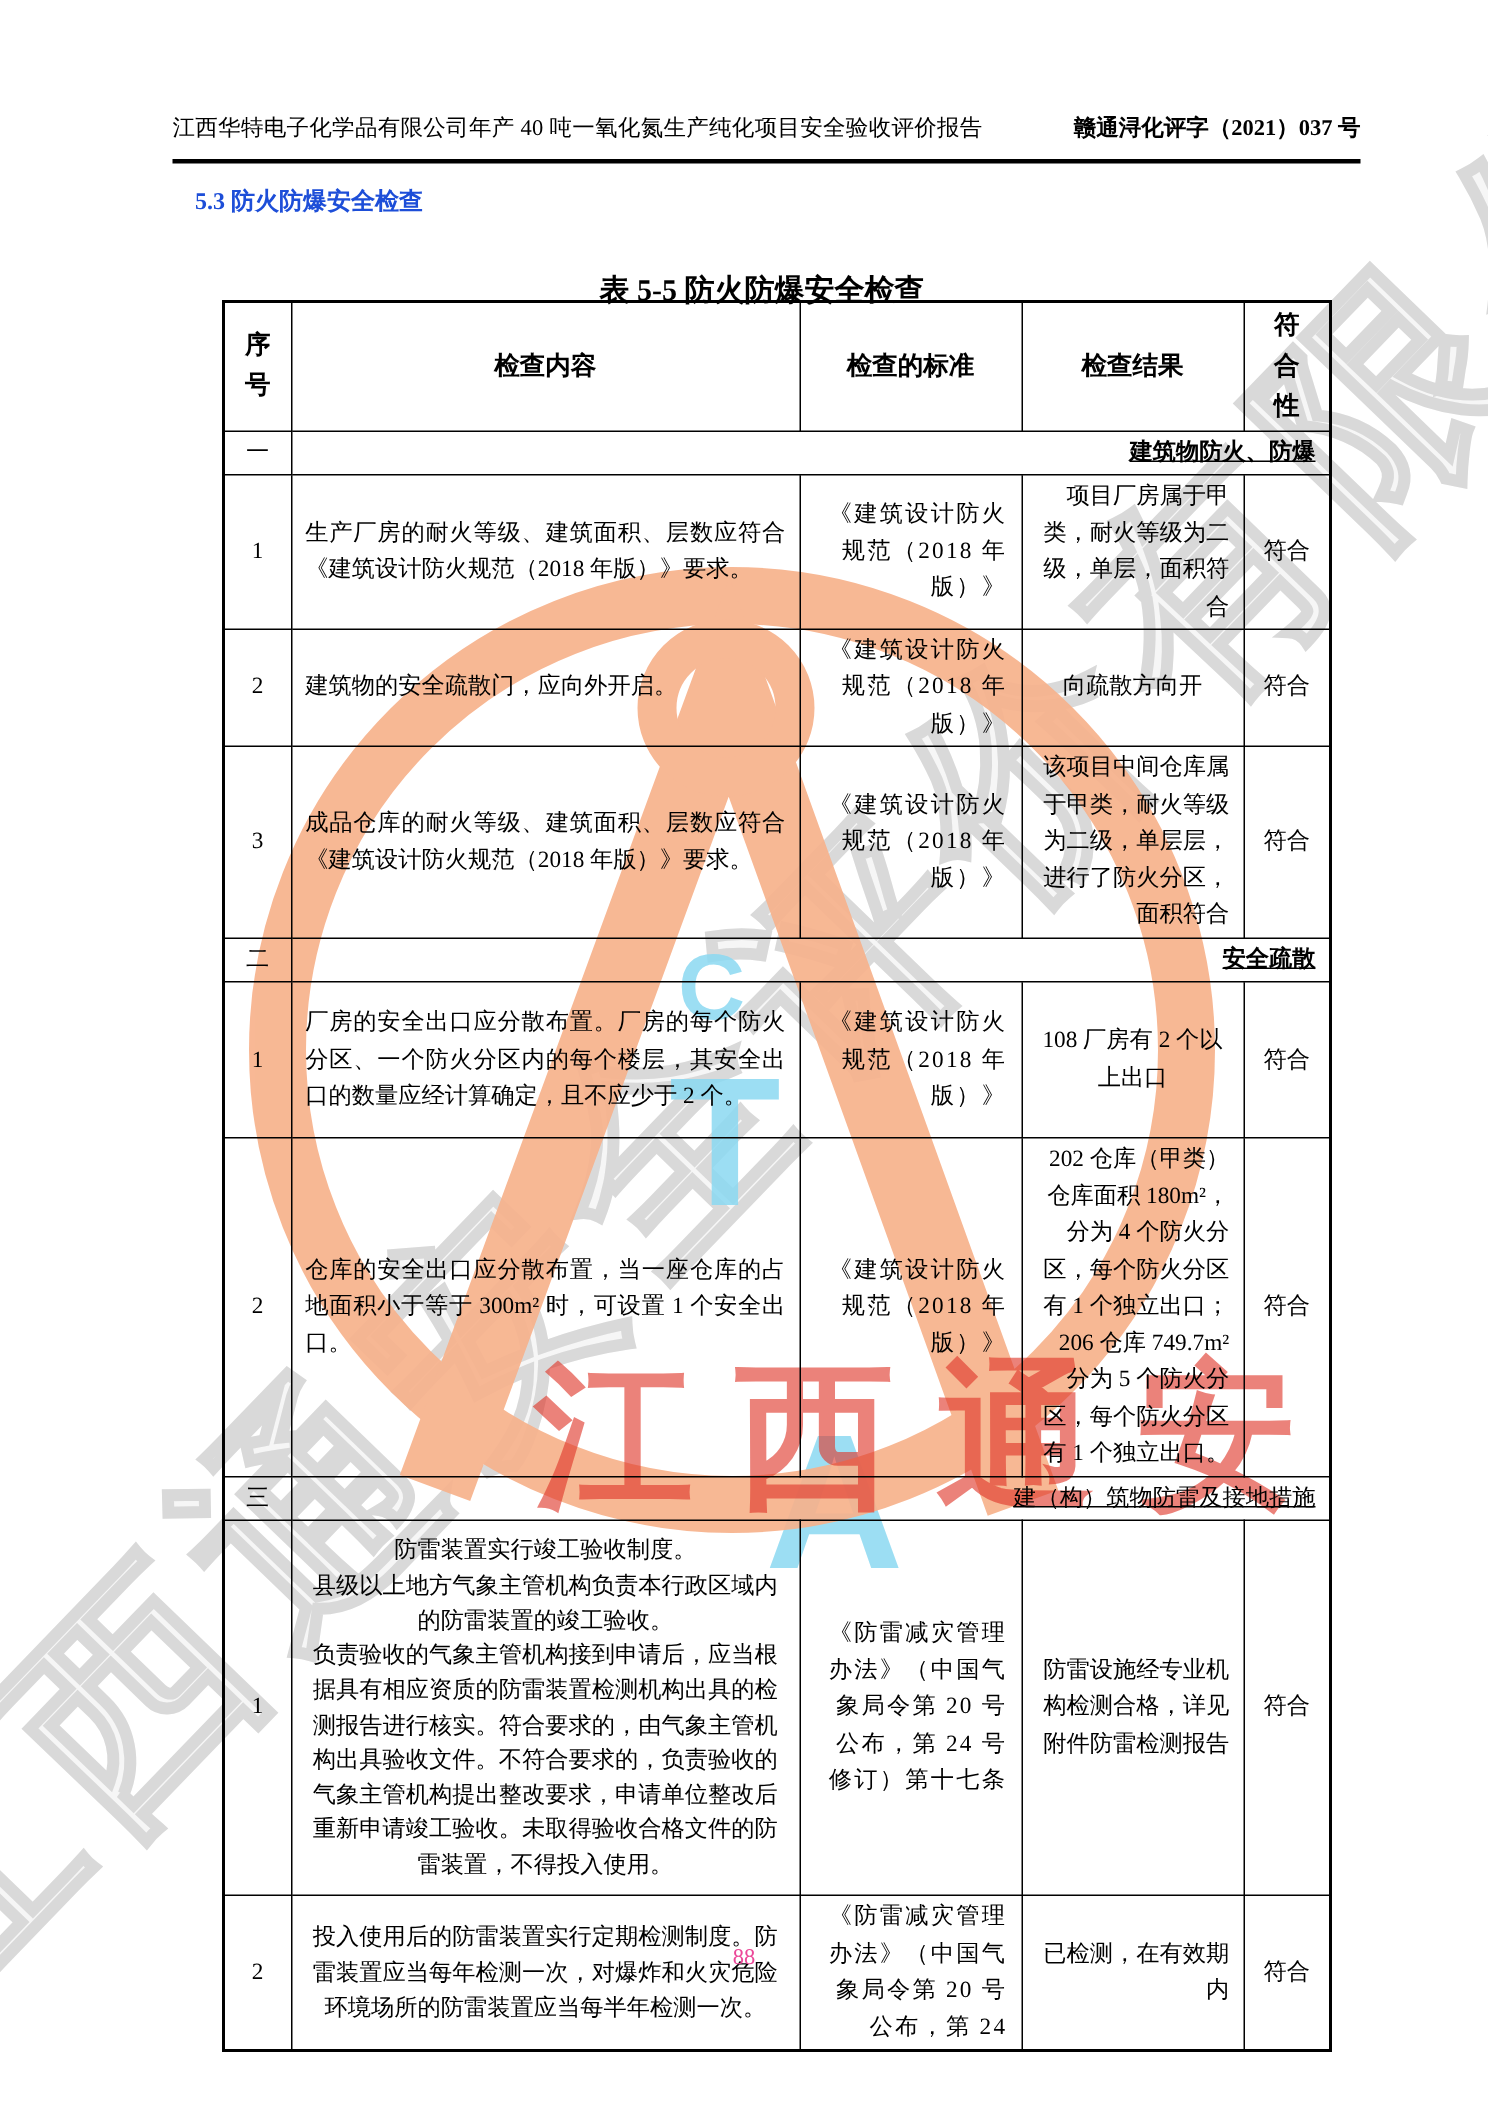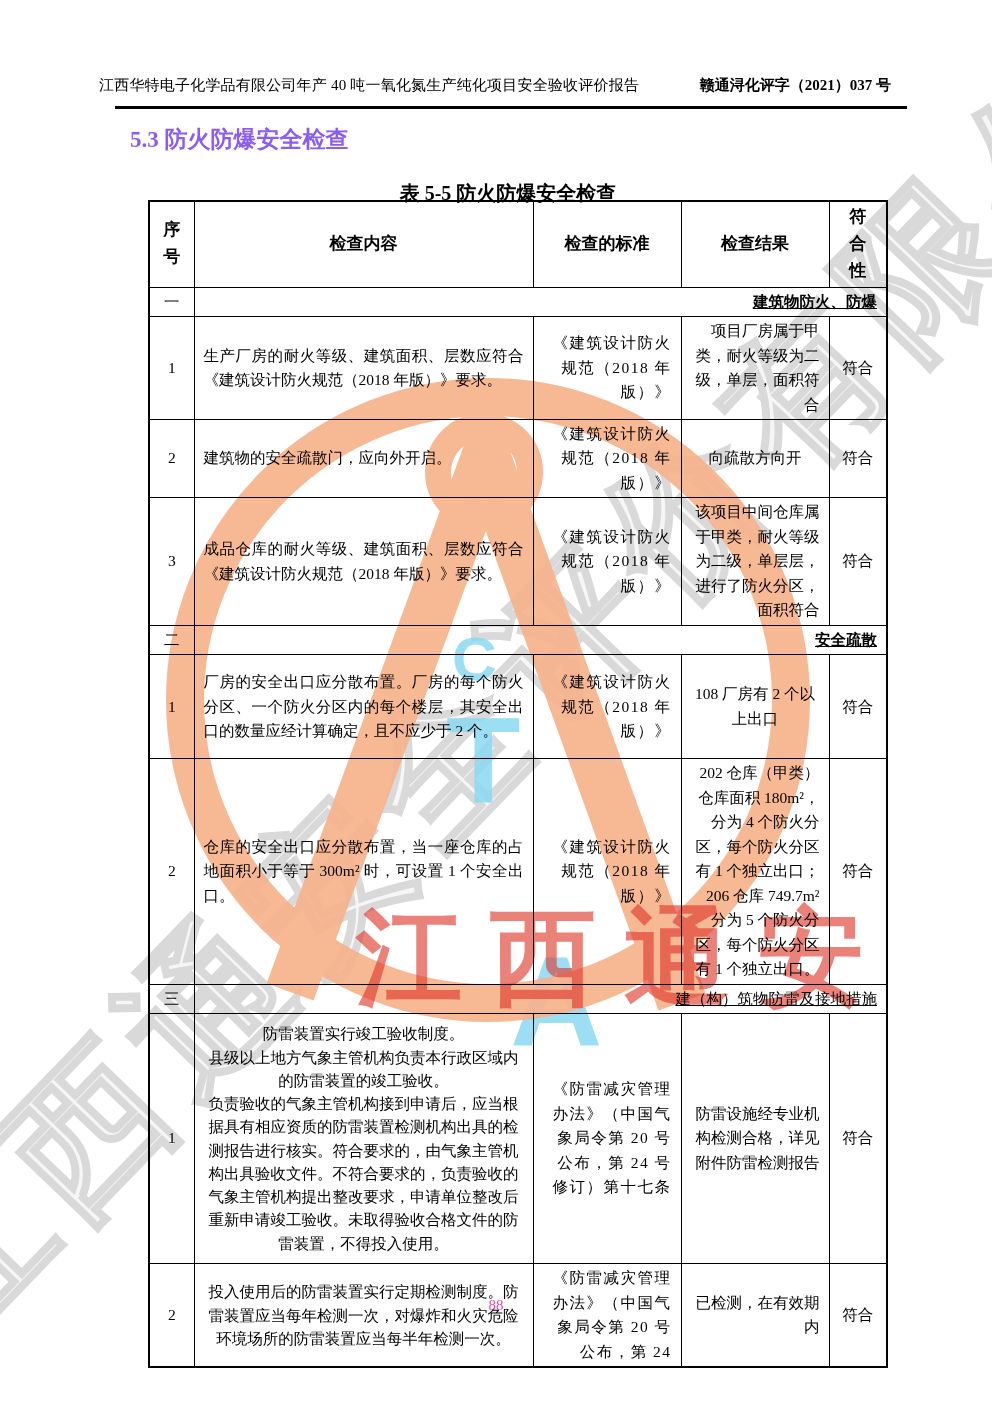--- a/index.html
+++ b/index.html
@@ -20,26 +20,26 @@
   .wm-c{left:452px;top:628px;font-size:62px;}
   .wm-t{left:446px;top:700px;font-size:122px;}
   .wm-a{left:510px;top:938px;font-size:128px;}
   .wm-red{
     position:absolute;left:356px;top:906px;font-size:106px;font-weight:bold;
     letter-spacing:28px;white-space:nowrap;color:#e0372a;opacity:.62;line-height:1;
   }
 
   
   .content{position:relative;z-index:1;}
-  .header{position:absolute;left:99px;top:76px;width:792px;display:flex;
+  .header{position:absolute;left:115px;top:76px;width:792px;display:flex;
     justify-content:space-between;font-size:15px;color:#000;}
   .header .hl{letter-spacing:.2px;}
   .header .hr{font-weight:bold;padding-left:32px;}
   .header-rule{position:absolute;left:115px;top:106px;width:792px;height:2.5px;background:#000;}
-  .sec-title{position:absolute;left:130px;top:124px;font-size:23px;font-weight:bold;margin:0;color:#8b5cf6;}
+  .sec-title{position:absolute;left:130px;top:124px;font-size:16px;font-weight:bold;margin:0;color:#1d4ed8;}
   .tbl-title{position:absolute;left:0;top:168px;width:992px;text-align:center;
     font-size:20px;font-weight:bold;margin:12px;color:#000;}
 
   table.t{position:absolute;left:148px;top:200px;width:738px;border-collapse:collapse;
     table-layout:fixed;border:2px solid #000;color:#000;}
   table.t th,table.t td{border:1.6px solid #000;padding:2px 9px;vertical-align:middle;
     font-size:15.5px;line-height:1.58;overflow:hidden;}
   table.t th{font-size:17px;font-weight:bold;text-align:center;padding:2px 12px;}
   .c-no{text-align:center;padding:2px 2px;}
   .c-sec{text-align:right;font-weight:bold;text-decoration:underline;}

